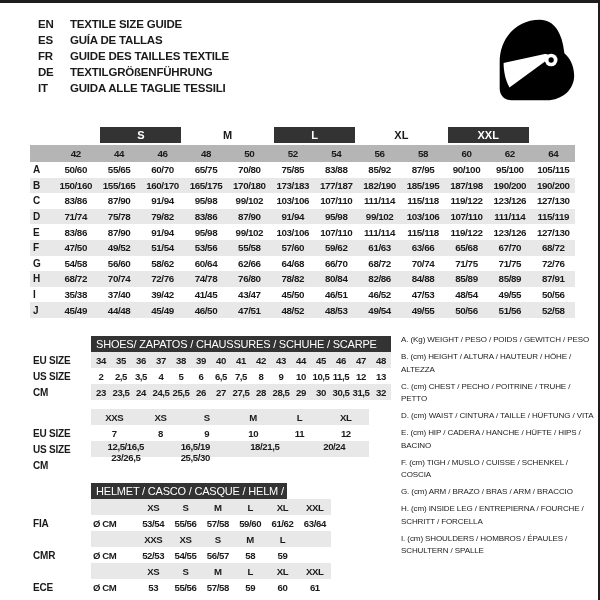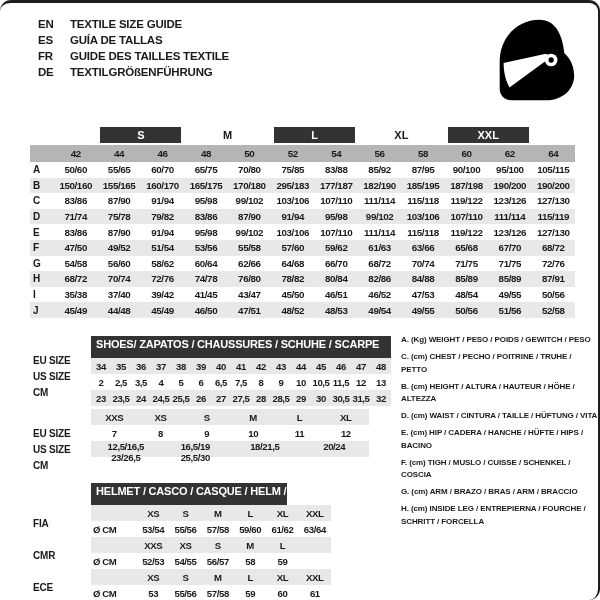--- a/index.html
+++ b/index.html
@@ -1,19 +1,19 @@
 <!DOCTYPE html>
 <html><head>
 <meta charset="utf-8">
 <style>
   html,body{margin:0;padding:0;background:#fff;}
   .page{
     position:relative;width:600px;height:600px;background:#fff;overflow:hidden;
     font-family:"Liberation Sans",sans-serif;color:#1a1a1a;box-sizing:border-box;
-    border-top:3px solid #1d1d1d;border-right:2px solid #1d1d1d;border-radius:11px;
+    border-top:3px solid #1d1d1d;border-right:2px solid #1d1d1d;
   }
   
   .lang-header{position:absolute;left:38px;top:13px;}
   .lang-row{display:flex;font-weight:bold;font-size:11.5px;line-height:16px;letter-spacing:-0.2px;}
   .lang-code{width:32px;flex:0 0 32px;}
   
   .helmet-icon{position:absolute;right:16px;top:8px;width:98px;height:98px;}
   
   .main-table{position:absolute;left:30px;top:124px;width:545px;}
   .trow{display:grid;grid-template-columns:24px repeat(12,1fr);align-items:center;height:15.6px;}
@@ -24,37 +24,37 @@
   .sizes-row .cell{text-align:center;}
   .stripe{background:#e8e8e8;}
   .rletter{font-weight:bold;font-size:10px;padding-left:3px;}
   .cell{text-align:center;font-size:9.8px;font-weight:bold;letter-spacing:-0.4px;white-space:nowrap;}
   
   .sec{position:absolute;left:33px;display:flex;}
   .sec-labels{width:58px;flex:0 0 58px;display:flex;flex-direction:column;}
   .sec-labels .spacer{height:17px;}
   .sec-labels .slabel{height:16px;line-height:16px;font-weight:bold;font-size:10px;letter-spacing:-0.2px;}
   .sec-table{display:flex;flex-direction:column;}
-  .sec-bar{height:22px;background:#333;color:#fff;font-weight:bold;font-size:11px;line-height:17px;
+  .sec-bar{height:16px;background:#333;color:#fff;font-weight:normal;font-size:11px;line-height:17px;
            padding-left:5px;letter-spacing:-0.2px;white-space:nowrap;box-sizing:border-box;}
   .srow{display:grid;height:16px;align-items:center;}
   .srow .cell{font-size:9.6px;}
   .srow .cell.lead{text-align:left;padding-left:2px;}
   #shoes-sec{top:333px;}
   #shoes-sec .sec-bar{width:300px;}
   #shoes-sec .srow{width:300px;}
   #gloves-sec{top:406px;}
   #gloves-sec .sec-bar{width:240px;}
   #gloves-sec .srow{width:278px;}
   #helmet-sec{top:480px;}
   #helmet-sec .sec-bar{width:196px;}
   #helmet-sec .srow{width:240px;}
   
   .legend{position:absolute;left:401px;top:331px;width:197px;}
-  .legend-item{font-weight:bold;font-size:8px;line-height:12.5px;letter-spacing:-0.1px;margin-bottom:4.5px;}
+  .legend-item{font-weight:normal;font-size:8px;line-height:12.5px;letter-spacing:-0.1px;margin-bottom:4.5px;}
 </style>
 </head>
 <body>
 
 <div class="page">
 
   <div class="lang-header">
     <div class="lang-row">
       <span class="lang-code">EN</span>
       <span class="lang-title">TEXTILE SIZE GUIDE</span>
@@ -63,20 +63,24 @@
       <span class="lang-code">ES</span>
       <span class="lang-title">GUÍA DE TALLAS</span>
     </div>
     <div class="lang-row">
       <span class="lang-code">FR</span>
       <span class="lang-title">GUIDE DES TAILLES TEXTILE</span>
     </div>
     <div class="lang-row">
       <span class="lang-code">DE</span>
       <span class="lang-title">TEXTILGRÖßENFÜHRUNG</span>
+    </div>
+    <div class="lang-row">
+      <span class="lang-code">IT</span>
+      <span class="lang-title">GUIDA ALLE TAGLIE TESSILI</span>
     </div>
   </div>
 
   <svg class="helmet-icon" viewBox="0 0 100 100" aria-hidden="true">
     <path d="M57 9 C33 9 16 28 16 52 L16 79 C16 86 21 91 28 91 L64 91 C80 91 92 80 92 66 C92 55 87 47 82 43 C80 23 72 9 57 9 Z" fill="#000"></path>
     <path d="M20 53 L62 44 C66 43.5 67.5 47 65 49.5 L26 78 C22 71 20 62 20 53 Z" fill="#fff"></path>
     <circle cx="68.5" cy="50" r="6.5" fill="#fff"></circle>
     <circle cx="68.5" cy="50" r="2.7" fill="#000"></circle>
   </svg>
 
@@ -121,21 +125,21 @@
           <div class="cell">95/100</div>
           <div class="cell">105/115</div>
         </div>
         <div class="trow stripe">
           <div class="rletter">B</div>
           <div class="cell">150/160</div>
           <div class="cell">155/165</div>
           <div class="cell">160/170</div>
           <div class="cell">165/175</div>
           <div class="cell">170/180</div>
-          <div class="cell">295/183</div>
+          <div class="cell">173/183</div>
           <div class="cell">177/187</div>
           <div class="cell">182/190</div>
           <div class="cell">185/195</div>
           <div class="cell">187/198</div>
           <div class="cell">190/200</div>
           <div class="cell">190/200</div>
         </div>
         <div class="trow">
           <div class="rletter">C</div>
           <div class="cell">83/86</div>
@@ -427,22 +431,23 @@
             <div class="cell">59</div>
             <div class="cell">60</div>
             <div class="cell">61</div>
           </div>
         </div>
     </div>
   </div>
 
   <div class="legend" id="legend">
       <div class="legend-item">A. (Kg) WEIGHT / PESO / POIDS / GEWITCH / PESO</div>
+      <div class="legend-item">B. (cm) HEIGHT / ALTURA / HAUTEUR / HÖHE / ALTEZZA</div>
       <div class="legend-item">C. (cm) CHEST / PECHO / POITRINE / TRUHE / PETTO</div>
-      <div class="legend-item">B. (cm) HEIGHT / ALTURA / HAUTEUR / HÖHE / ALTEZZA</div>
       <div class="legend-item">D. (cm) WAIST / CINTURA / TAILLE / HÜFTUNG / VITA</div>
       <div class="legend-item">E. (cm) HIP / CADERA / HANCHE / HÜFTE / HIPS /  BACINO</div>
       <div class="legend-item">F. (cm) TIGH / MUSLO / CUISSE / SCHENKEL / COSCIA</div>
       <div class="legend-item">G. (cm) ARM  / BRAZO / BRAS / ARM / BRACCIO</div>
       <div class="legend-item">H. (cm) INSIDE LEG / ENTREPIERNA / FOURCHE / SCHRITT / FORCELLA</div>
+      <div class="legend-item">I.  (cm) SHOULDERS / HOMBROS / ÉPAULES / SCHULTERN / SPALLE</div>
     </div>
 
 </div>
 
 </body></html>

